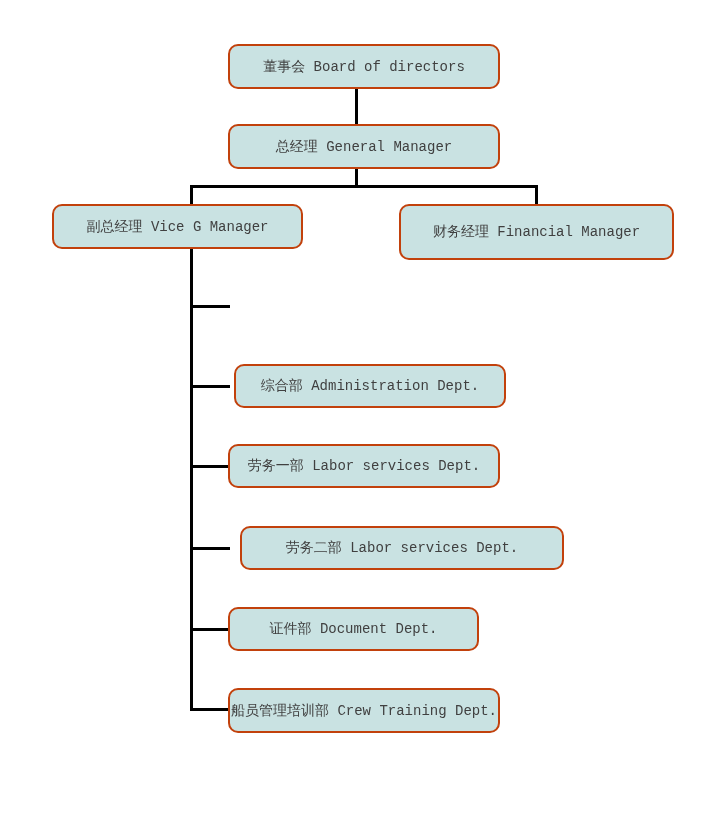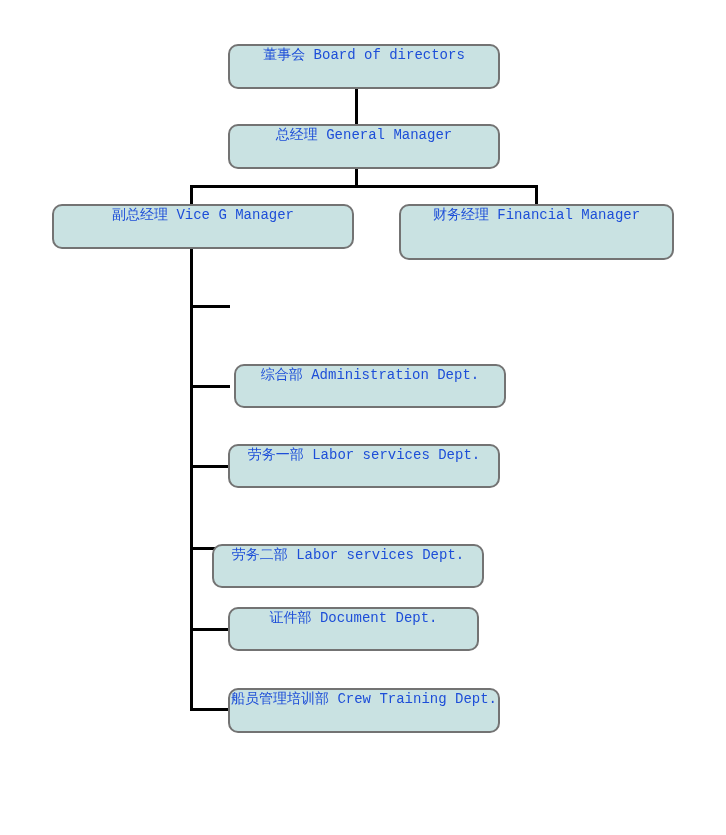--- a/index.html
+++ b/index.html
@@ -12,43 +12,43 @@
     width: 726px;
     height: 835px;
     background: #ffffff;
     overflow: hidden;
     font-family: "Liberation Mono", "DejaVu Sans Mono", monospace;
   }
   .node {
     position: absolute;
     box-sizing: border-box;
     background: #c9e2e2;
-    border: 2px solid #737373;
+    border: 2px solid #c2410c;
     border-radius: 10px;
     display: flex;
-    align-items: flex-start;
+    align-items: center;
     justify-content: center;
     font-size: 14px;
-    color: #1d4ed8;
+    color: #404040;
     white-space: nowrap;
     text-align: center;
   }
   .connector {
     position: absolute;
     background: #000000;
   }
   
   .n-board              { left: 228px; top: 44px;  width: 272px; height: 45px; }
   .n-general-manager    { left: 228px; top: 124px; width: 272px; height: 45px; }
-  .n-vice-gm            { left: 52px;  top: 204px; width: 302px; height: 45px; }
+  .n-vice-gm            { left: 52px;  top: 204px; width: 251px; height: 45px; }
   .n-financial-manager  { left: 399px; top: 204px; width: 275px; height: 56px; }
   .n-accounting         { left: 228px; top: 284px; width: 272px; height: 44px; }
   .n-administration     { left: 234px; top: 364px; width: 272px; height: 44px; }
   .n-labor-1            { left: 228px; top: 444px; width: 272px; height: 44px; }
-  .n-labor-2            { left: 212px; top: 526px; width: 272px; height: 44px; margin-top: 18px; }
+  .n-labor-2            { left: 240px; top: 526px; width: 324px; height: 44px; }
   .n-document           { left: 228px; top: 607px; width: 251px; height: 44px; }
   .n-crew-training      { left: 228px; top: 688px; width: 272px; height: 45px; }
   
   .c-v-board-gm         { left: 355px; top: 88px;  width: 3px;   height: 37px; }
   .c-v-gm-down          { left: 355px; top: 168px; width: 3px;   height: 20px; }
   .c-h-split            { left: 190px; top: 185px; width: 348px; height: 3px;  }
   .c-v-to-vice          { left: 190px; top: 185px; width: 3px;   height: 20px; }
   .c-v-to-financial     { left: 535px; top: 185px; width: 3px;   height: 20px; }
   .c-trunk              { left: 190px; top: 248px; width: 3px;   height: 463px; }
   .c-stub-1             { left: 190px; top: 305px; width: 40px;  height: 3px; }

